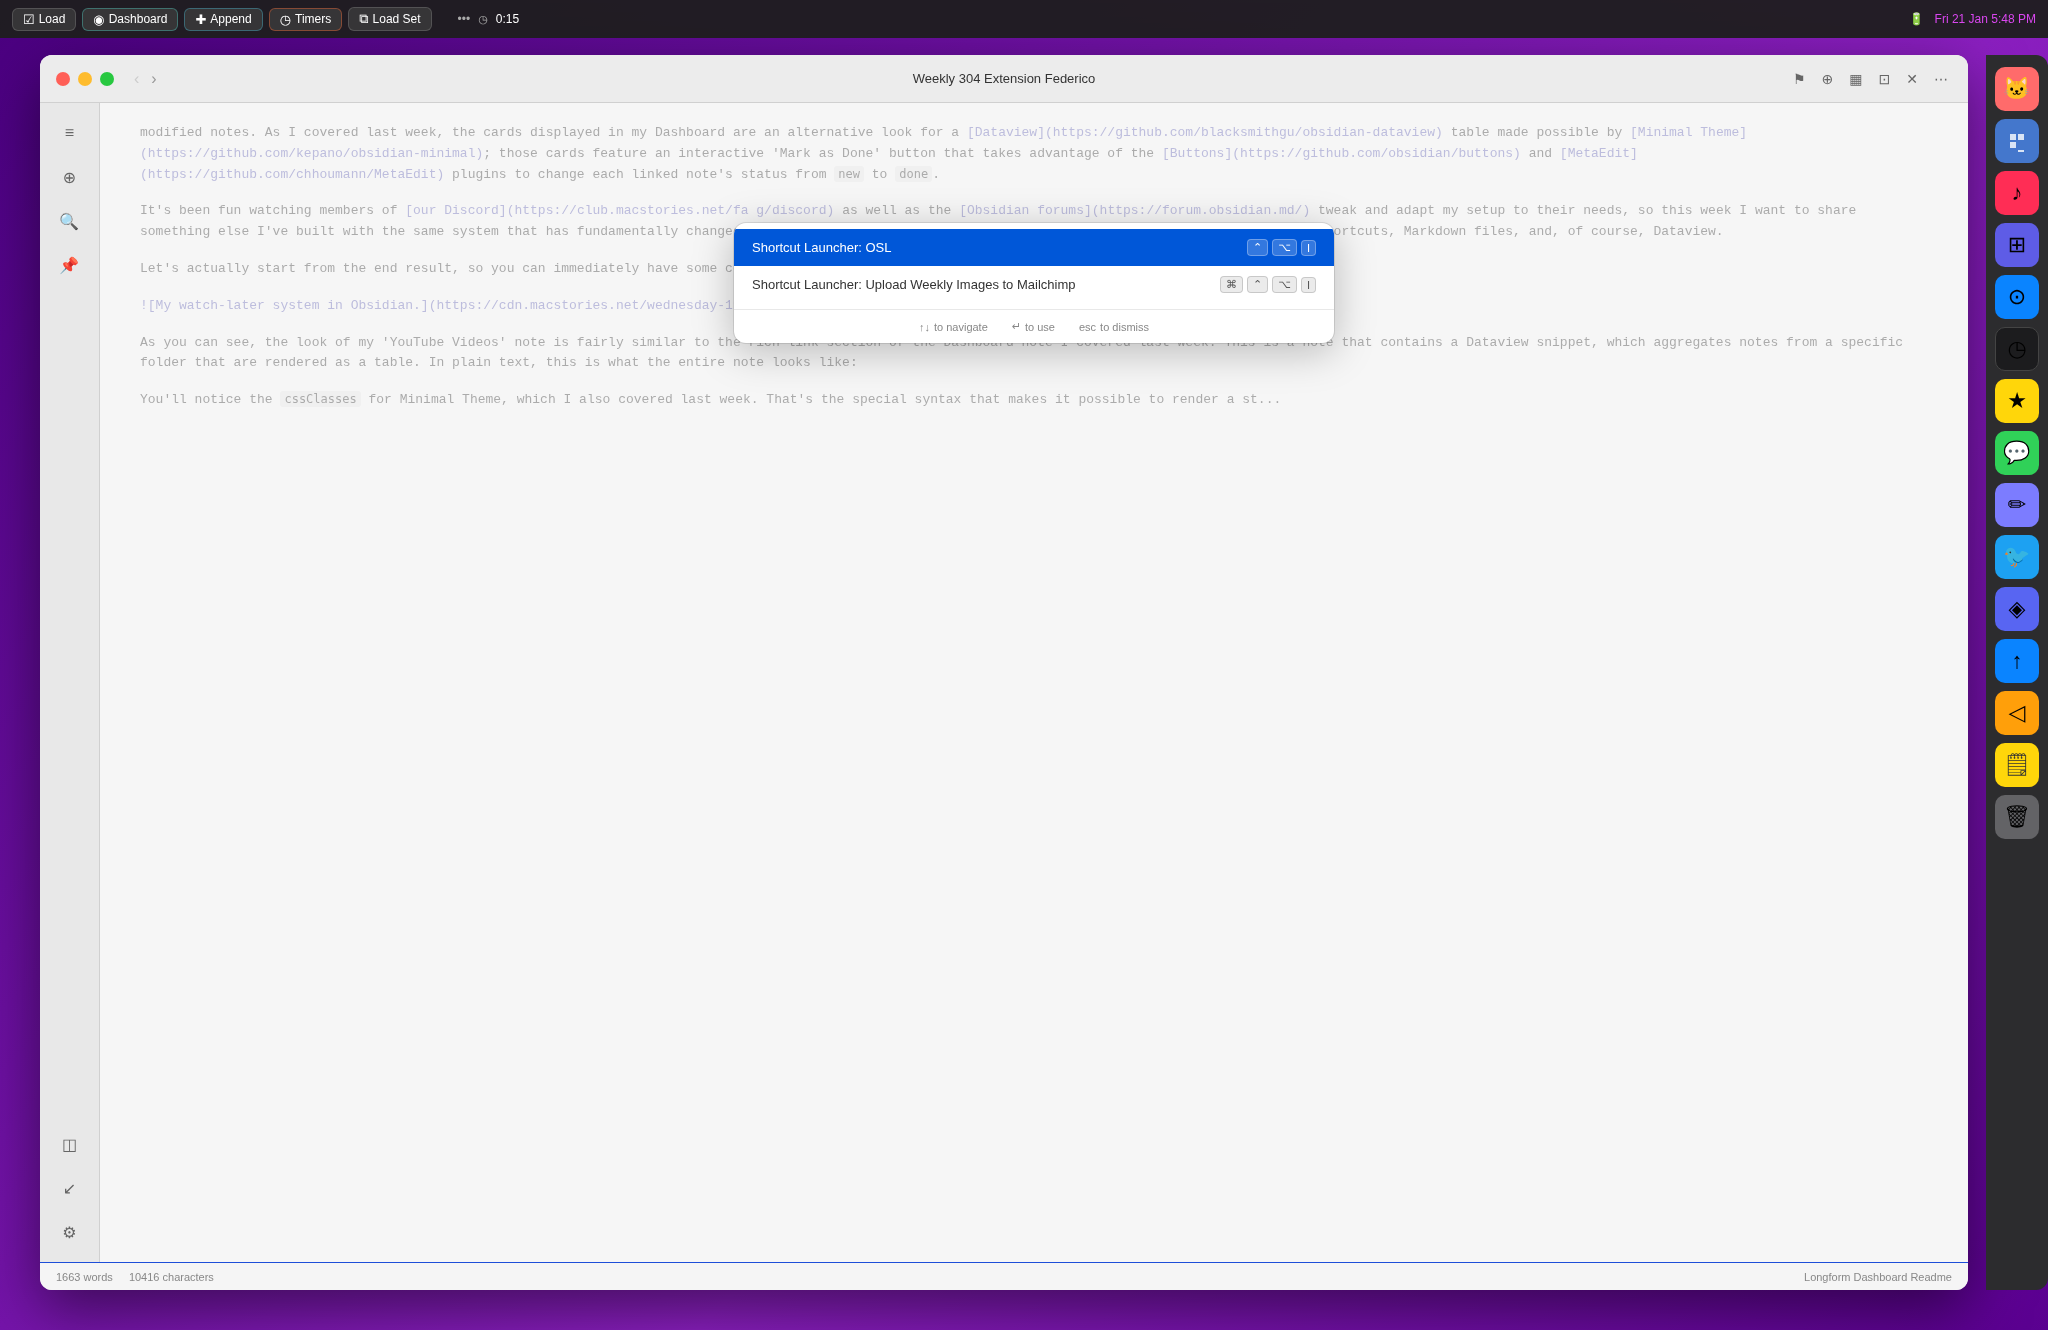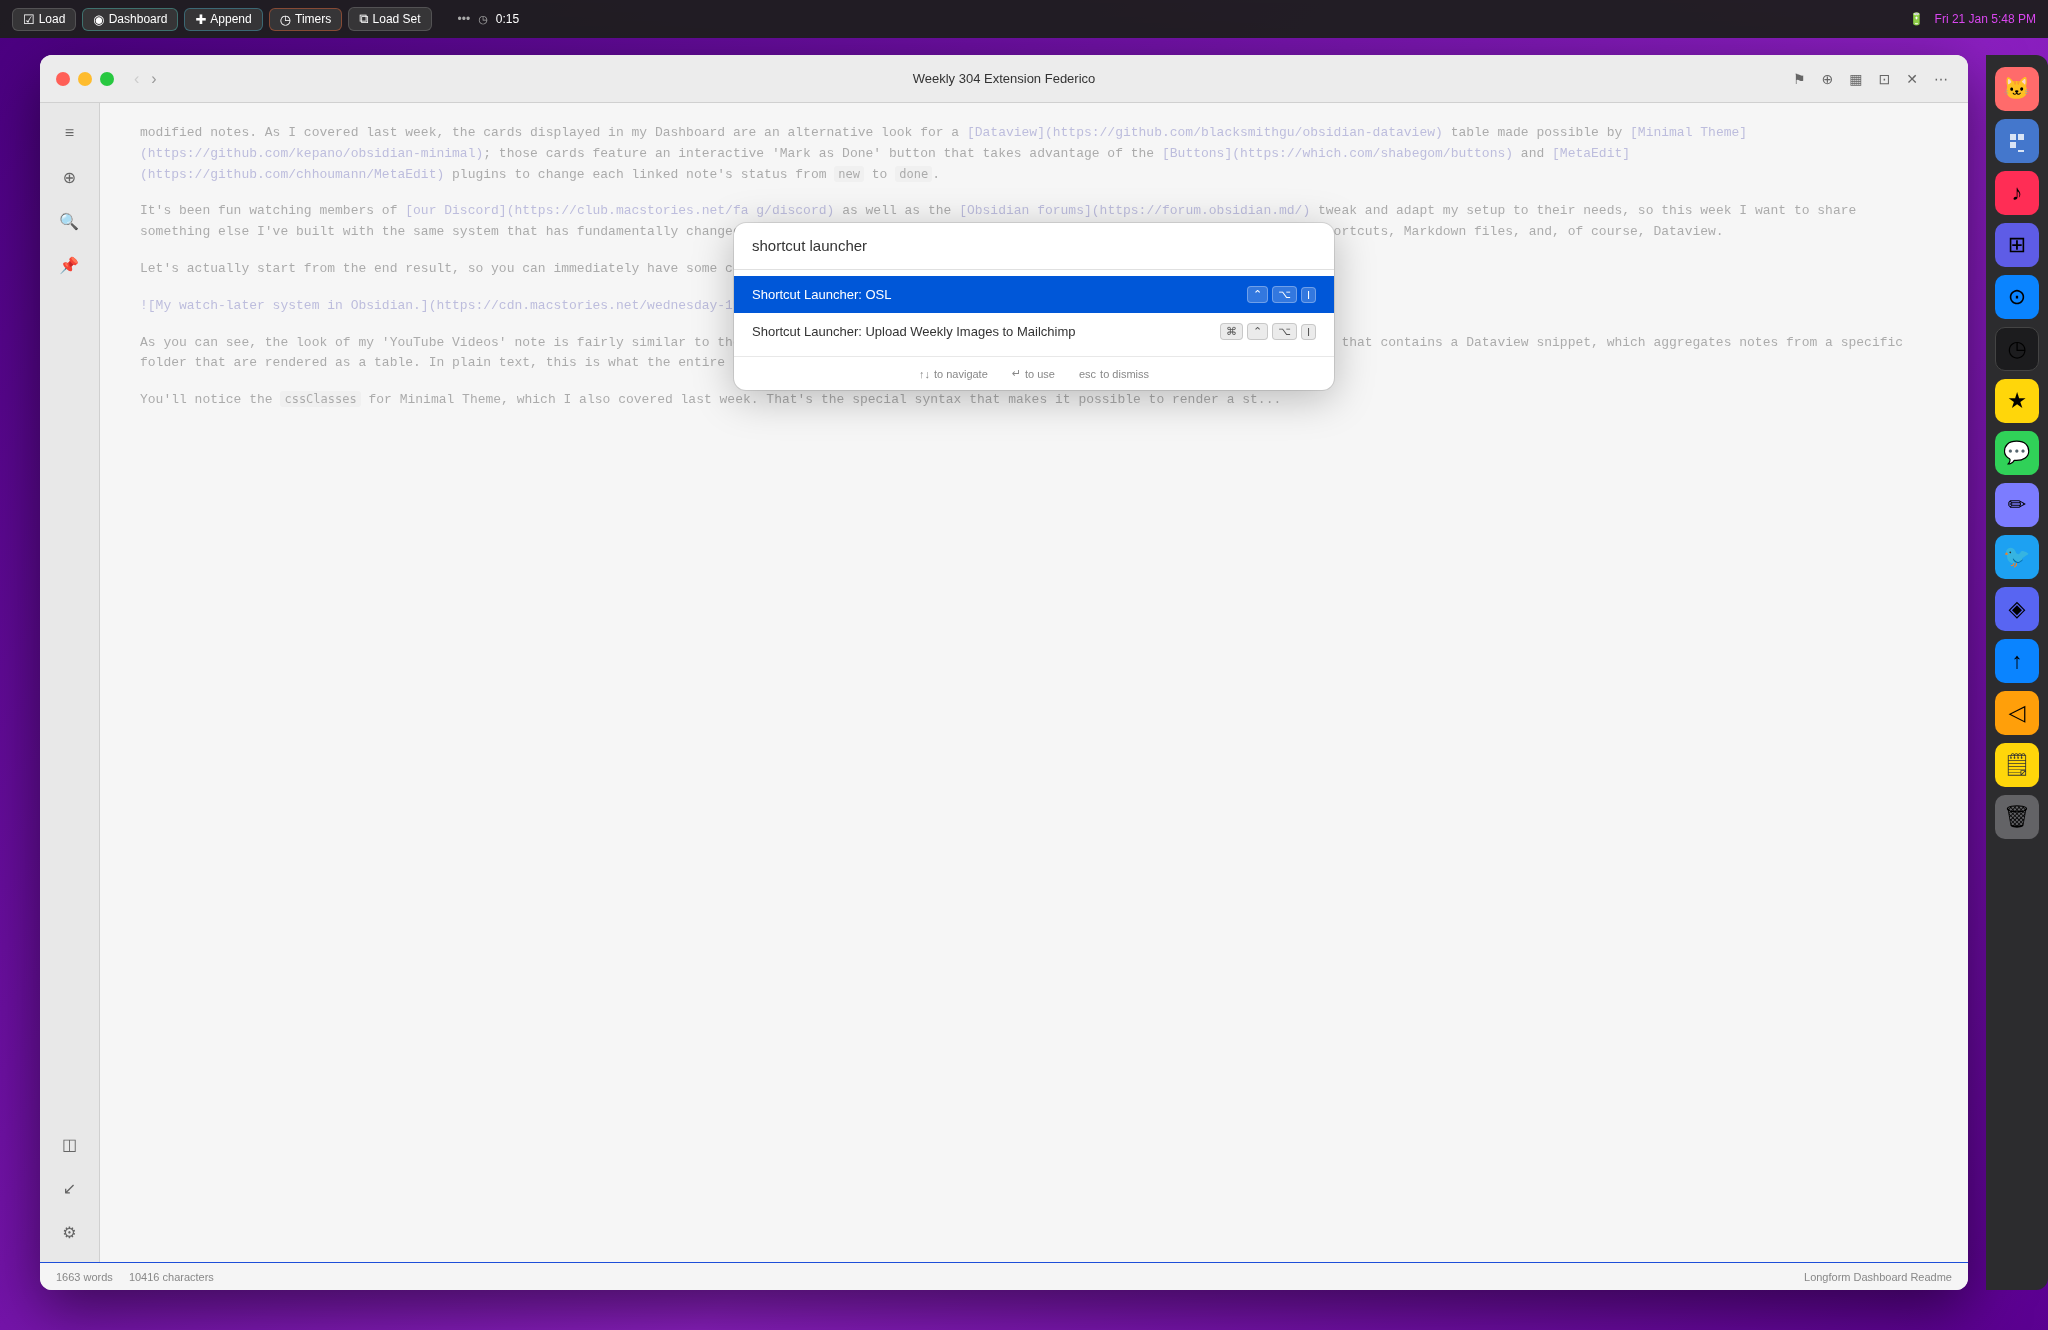--- a/index.html
+++ b/index.html
@@ -408,21 +408,21 @@
       <div class="sidebar-icon">↙</div>
       <div class="sidebar-icon">⚙</div>
     </div>
 
     <div class="content-area">
       <div class="editor-content">
         <p>
           modified notes. As I covered last week, the cards displayed in my Dashboard are an alternative look for a 
           <a class="editor-link">[Dataview](https://github.com/blacksmithgu/obsidian-dataview)</a> 
           table made possible by <a class="editor-link">[Minimal Theme](https://github.com/kepano/obsidian-minimal)</a>; those cards feature an interactive 'Mark as Done' button that takes advantage of the 
-          <a class="editor-link">[Buttons](https://which.com/shabegom/buttons)</a> and 
+          <a class="editor-link">[Buttons](https://github.com/obsidian/buttons)</a> and 
           <a class="editor-link">[MetaEdit](https://github.com/chhoumann/MetaEdit)</a> plugins to change each linked note's status from <code class="editor-code">new</code> to <code class="editor-code">done</code>.
         </p>
 
         <p>
           It's been fun watching members of <a class="editor-link">[our Discord](https://club.macstories.net/fa g/discord)</a> as well as the <a class="editor-link">[Obsidian forums](https://forum.obsidian.md/)</a> tweak and adapt my setup to their needs, so this week I want to share something else I've built with the same system that has fundamentally changed my Obsidian workflow: a watch-later system for YouTube videos powered by Shortcuts, Markdown files, and, of course, Dataview.
         </p>
 
         <p>
           Let's actually start from the end result, so you can immediately have some context as to what I'm referring to:
         </p>
@@ -437,23 +437,20 @@
 
 
         <p>
           You'll notice the <code class="editor-code">cssClasses</code> for Minimal Theme, which I also covered last week. That's the special syntax that makes it possible to render a st...
         </p>
       </div>
 
       <div class="overlay"></div>
 
       <div class="command-palette">
-        <div class="palette-input-wrapper">
-          <input class="palette-input" type="text" value="shortcut launcher" style="">
-        </div>
 
         <div class="palette-results">
           <div class="palette-item selected">
             <span class="palette-item-label">Shortcut Launcher: OSL</span>
             <div class="palette-item-shortcut">
               <span class="kbd">⌃</span>
               <span class="kbd">⌥</span>
               <span class="kbd">I</span>
             </div>
           </div>

